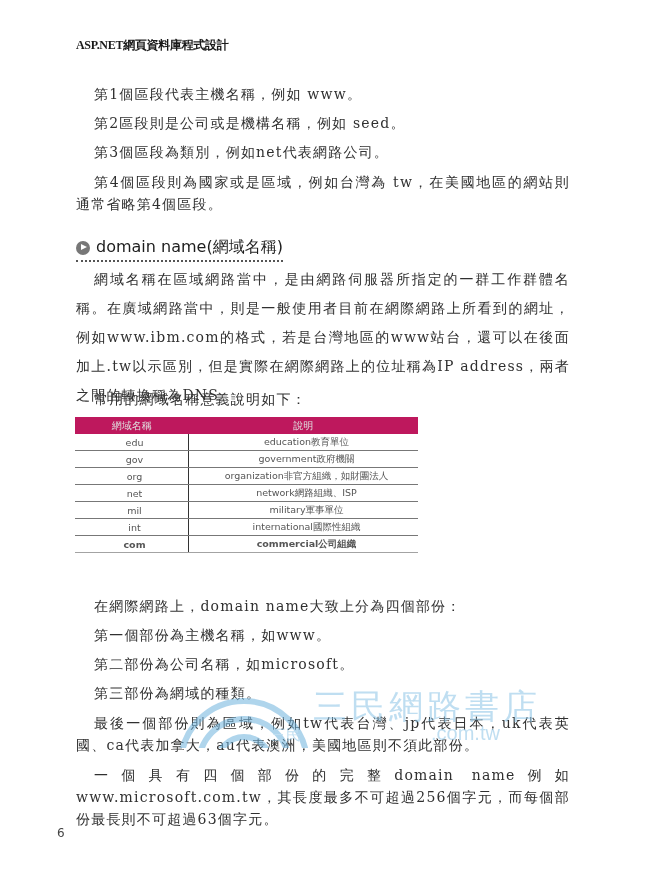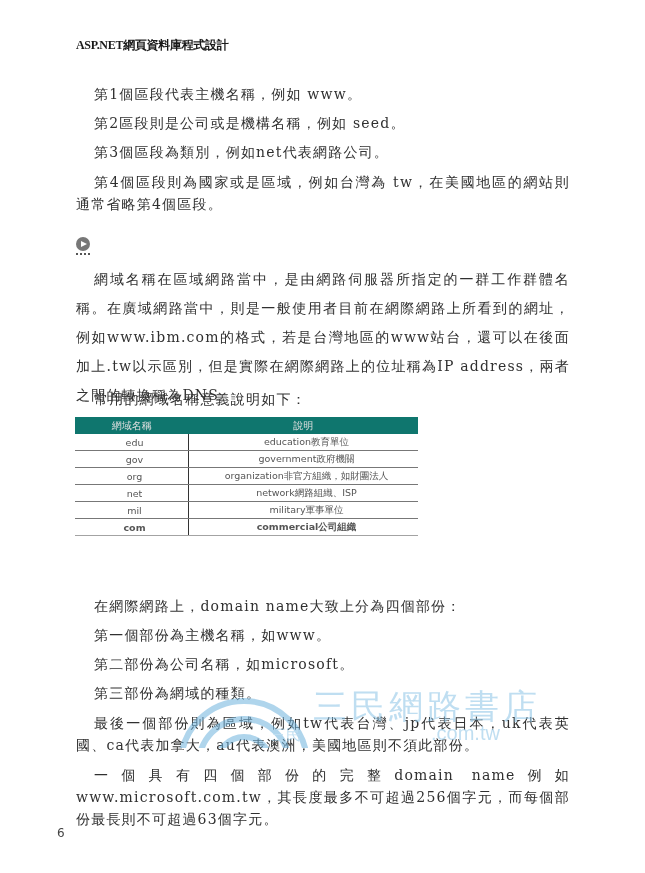--- a/index.html
+++ b/index.html
@@ -12,21 +12,21 @@
   .p.indent { text-indent:18px; }
   .p.tight { line-height:22px; }
   .section-head { position:absolute; left:76px; top:237px; font-family:"DejaVu Sans","Liberation Sans",sans-serif;
                   font-size:16px; color:#1d1d1d; display:flex; align-items:center; gap:6px;
                   padding-bottom:2px; border-bottom:2px dotted #555; }
   .section-head .icon { width:14px; height:14px; border-radius:50%; background:#777; position:relative; display:inline-block; }
   .section-head .icon::after { content:""; position:absolute; left:5px; top:3.5px; border-left:6px solid #fff;
                   border-top:3.5px solid transparent; border-bottom:3.5px solid transparent; }
   table.domains { position:absolute; left:75px; top:417px; width:343px; border-collapse:collapse;
                   font-family:"DejaVu Sans","Liberation Sans",sans-serif; font-size:9.5px; color:#555; }
-  table.domains th { background:#0f766e; color:#e0e0e0; font-weight:normal; height:17px; padding:0; font-size:10px; }
+  table.domains th { background:#be185d; color:#e0e0e0; font-weight:normal; height:17px; padding:0; font-size:10px; }
   table.domains td { height:16px; padding:0 0 0 6px; border-bottom:1.5px solid #777;text-align:center; }
   table.domains td.code { width:107px; border-right:1.5px solid #333; }
   table.domains tr:last-child td { border-bottom:1px solid #a3a3a3;font-weight:bold; }
   .page-number { position:absolute; left:57px; top:826px; font-family:"DejaVu Sans","Liberation Sans",sans-serif;
                  font-size:12px; color:#444; }
   .watermark { position:absolute; left:168px; top:688px; width:420px; height:60px; pointer-events:none; opacity:0.55; }
   .wm-arcs { position:absolute; left:0; top:0; width:140px; height:60px; overflow:hidden; }
   .wm-arc { position:absolute; border-radius:50%; border:6px solid #6fb3dd; }
   .wm-text { position:absolute; left:145px; top:-4px; font-size:34px; color:#8cc4e6; letter-spacing:4px;
              font-family:"DejaVu Serif",serif; }
@@ -39,20 +39,21 @@
 
 <div class="running-head">ASP.NET網頁資料庫程式設計</div>
 
 <p class="p indent" style="top:80px">第1個區段代表主機名稱，例如 www。</p>
 <p class="p indent" style="top:109px">第2區段則是公司或是機構名稱，例如 seed。</p>
 <p class="p indent" style="top:138px">第3個區段為類別，例如net代表網路公司。</p>
 <p class="p indent tight" style="top:171px">第4個區段則為國家或是區域，例如台灣為 tw，在美國地區的網站則通常省略第4個區段。</p>
 
 <div class="section-head">
   <span class="icon"></span>
+  <span>domain name(網域名稱)</span>
 </div>
 
 <p class="p indent" style="top:265px">網域名稱在區域網路當中，是由網路伺服器所指定的一群工作群體名稱。在廣域網路當中，則是一般使用者目前在網際網路上所看到的網址，例如www.ibm.com的格式，若是台灣地區的www站台，還可以在後面加上.tw以示區別，但是實際在網際網路上的位址稱為IP address，兩者之間的轉換稱為DNS。</p>
 <p class="p indent" style="top:385px">常用的網域名稱意義說明如下：</p>
 
 <table class="domains">
   <thead>
     <tr>
       <th>網域名稱</th>
       <th>說明</th>
@@ -73,20 +74,24 @@
       </tr>
     <tr>
         <td class="code">net</td>
         <td>network網路組織、ISP</td>
       </tr>
     <tr>
         <td class="code">mil</td>
         <td>military軍事單位</td>
       </tr>
     <tr>
+        <td class="code">int</td>
+        <td>international國際性組織</td>
+      </tr>
+    <tr>
         <td class="code">com</td>
         <td>commercial公司組織</td>
       </tr>
   </tbody>
 </table>
 
 <p class="p indent" style="top:592px">在網際網路上，domain name大致上分為四個部份：</p>
 <p class="p indent" style="top:621px">第一個部份為主機名稱，如www。</p>
 <p class="p indent" style="top:650px">第二部份為公司名稱，如microsoft。</p>
 <p class="p indent" style="top:679px">第三部份為網域的種類。</p>

